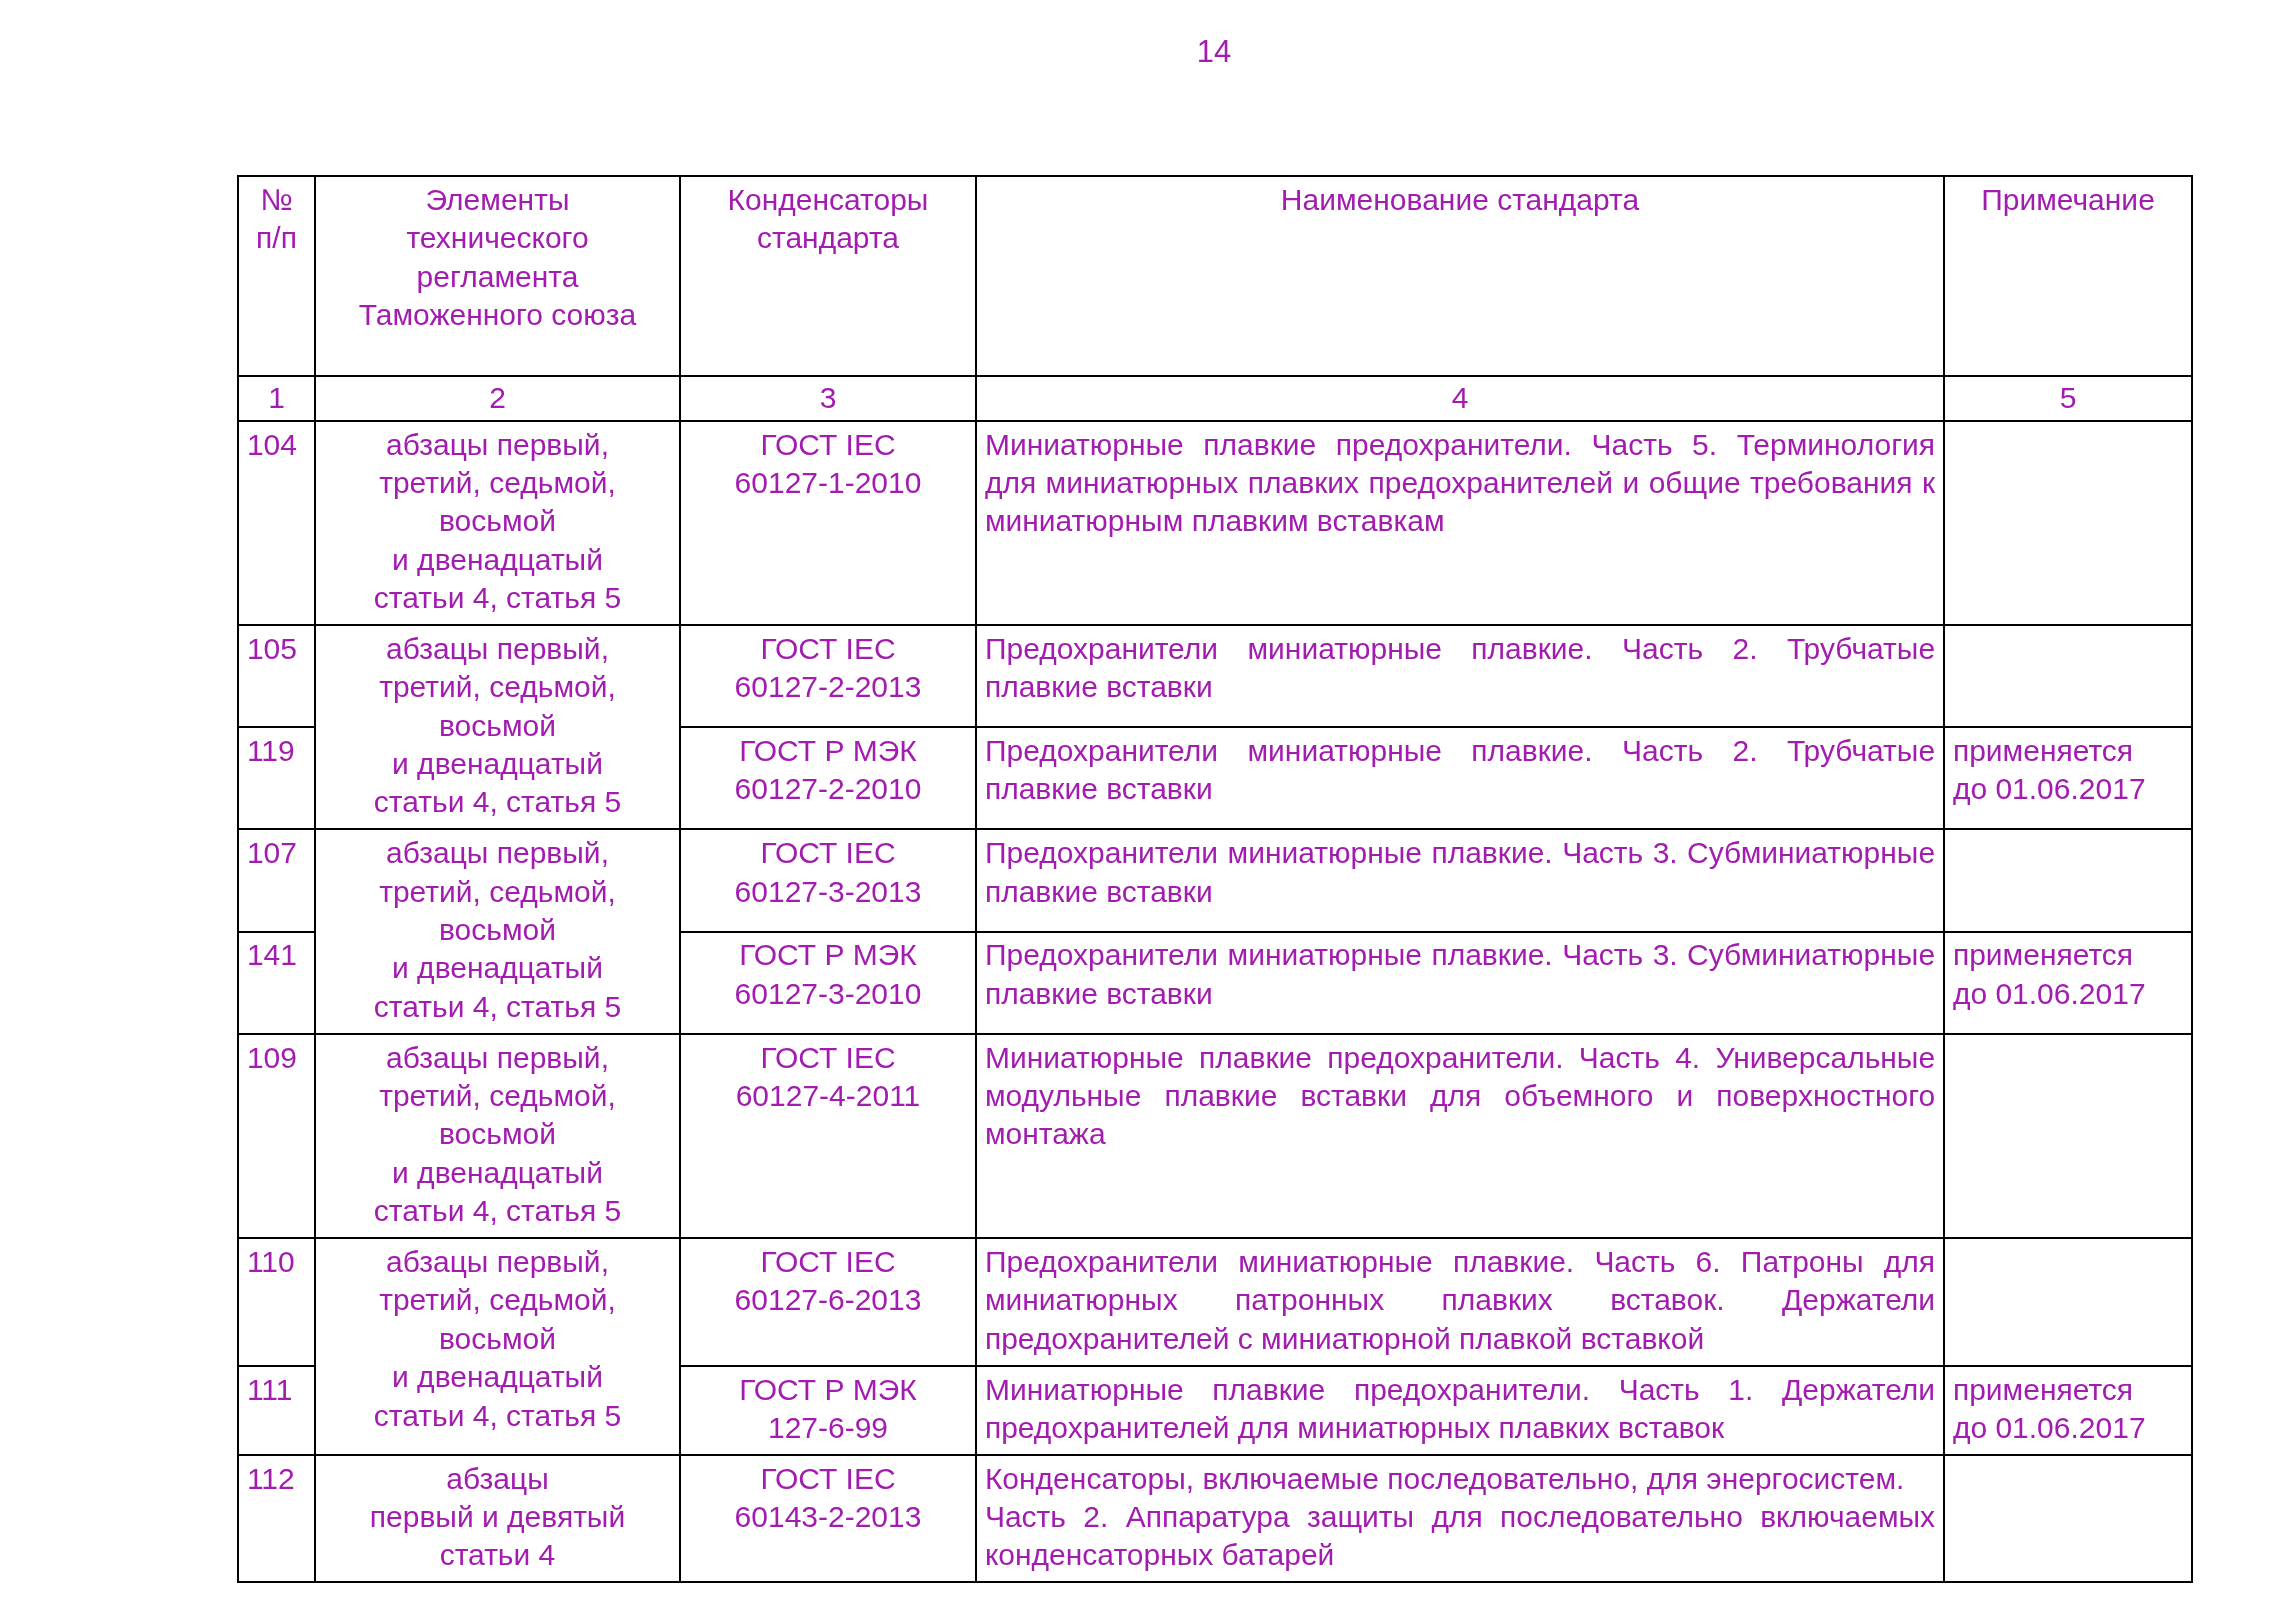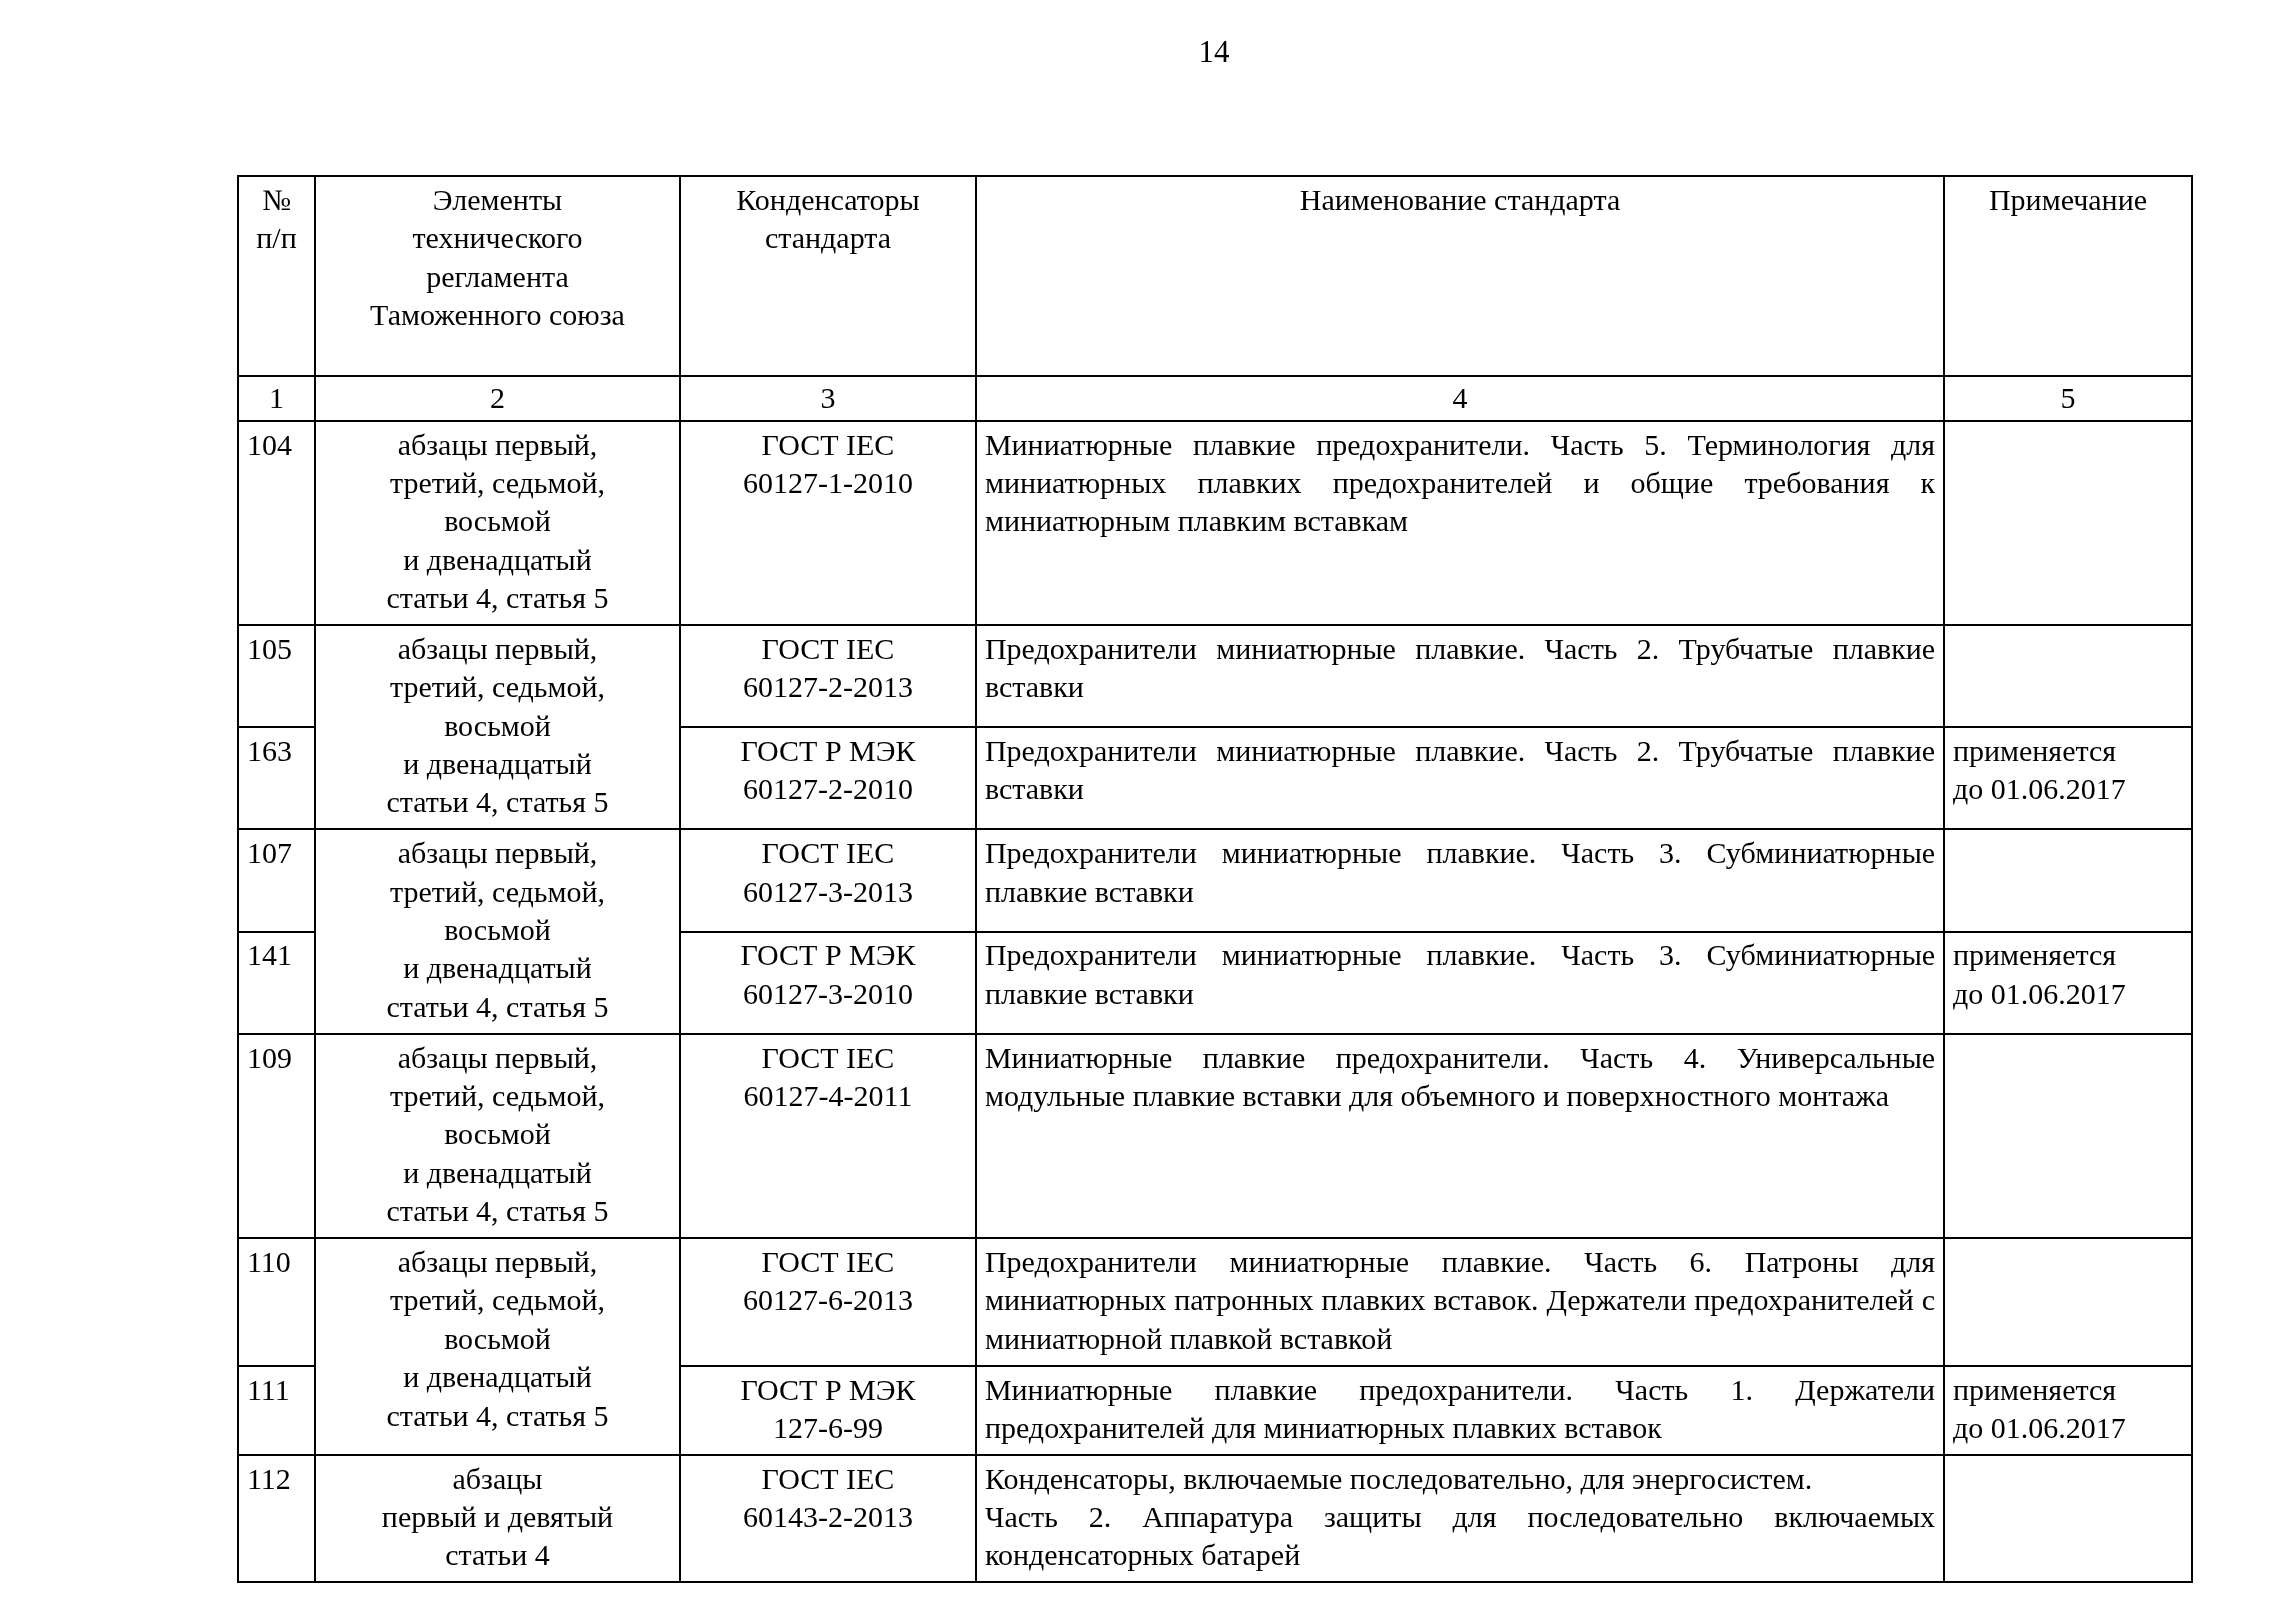--- a/index.html
+++ b/index.html
@@ -5,22 +5,22 @@
   html, body {
     margin: 0;
     padding: 0;
     background: #ffffff;
   }
   .sheet {
     position: relative;
     width: 2295px;
     height: 1623px;
     background: #ffffff;
-    color: #000000;
-    font-family: Liberation Serif, serif;
+    color: #a21caf;
+    font-family: Liberation Sans, sans-serif;
     font-size: 30px;
     overflow: hidden;
   }
   .page-number {
     position: absolute;
     top: 34px;
     left: 237px;
     width: 1954px;
     text-align: center;
     font-size: 31px;
@@ -106,21 +106,21 @@
 восьмой
 и двенадцатый
 статьи 4, статья 5</td>
         <td class="col-designation">ГОСТ IEC
 60127-2-2013</td>
         <td class="col-name">Предохранители миниатюрные плавкие. Часть 2. Трубчатые плавкие вставки</td>
         <td class="col-note"></td>
       </tr>
 
       <tr>
-        <td class="col-num">163</td>
+        <td class="col-num">119</td>
         <td class="col-designation">ГОСТ Р МЭК
 60127-2-2010</td>
         <td class="col-name">Предохранители миниатюрные плавкие. Часть 2. Трубчатые плавкие вставки</td>
         <td class="col-note">применяется
 до 01.06.2017</td>
       </tr>
 
       <tr>
         <td class="col-num">107</td>
         <td class="col-elements" rowspan="2">абзацы первый,

